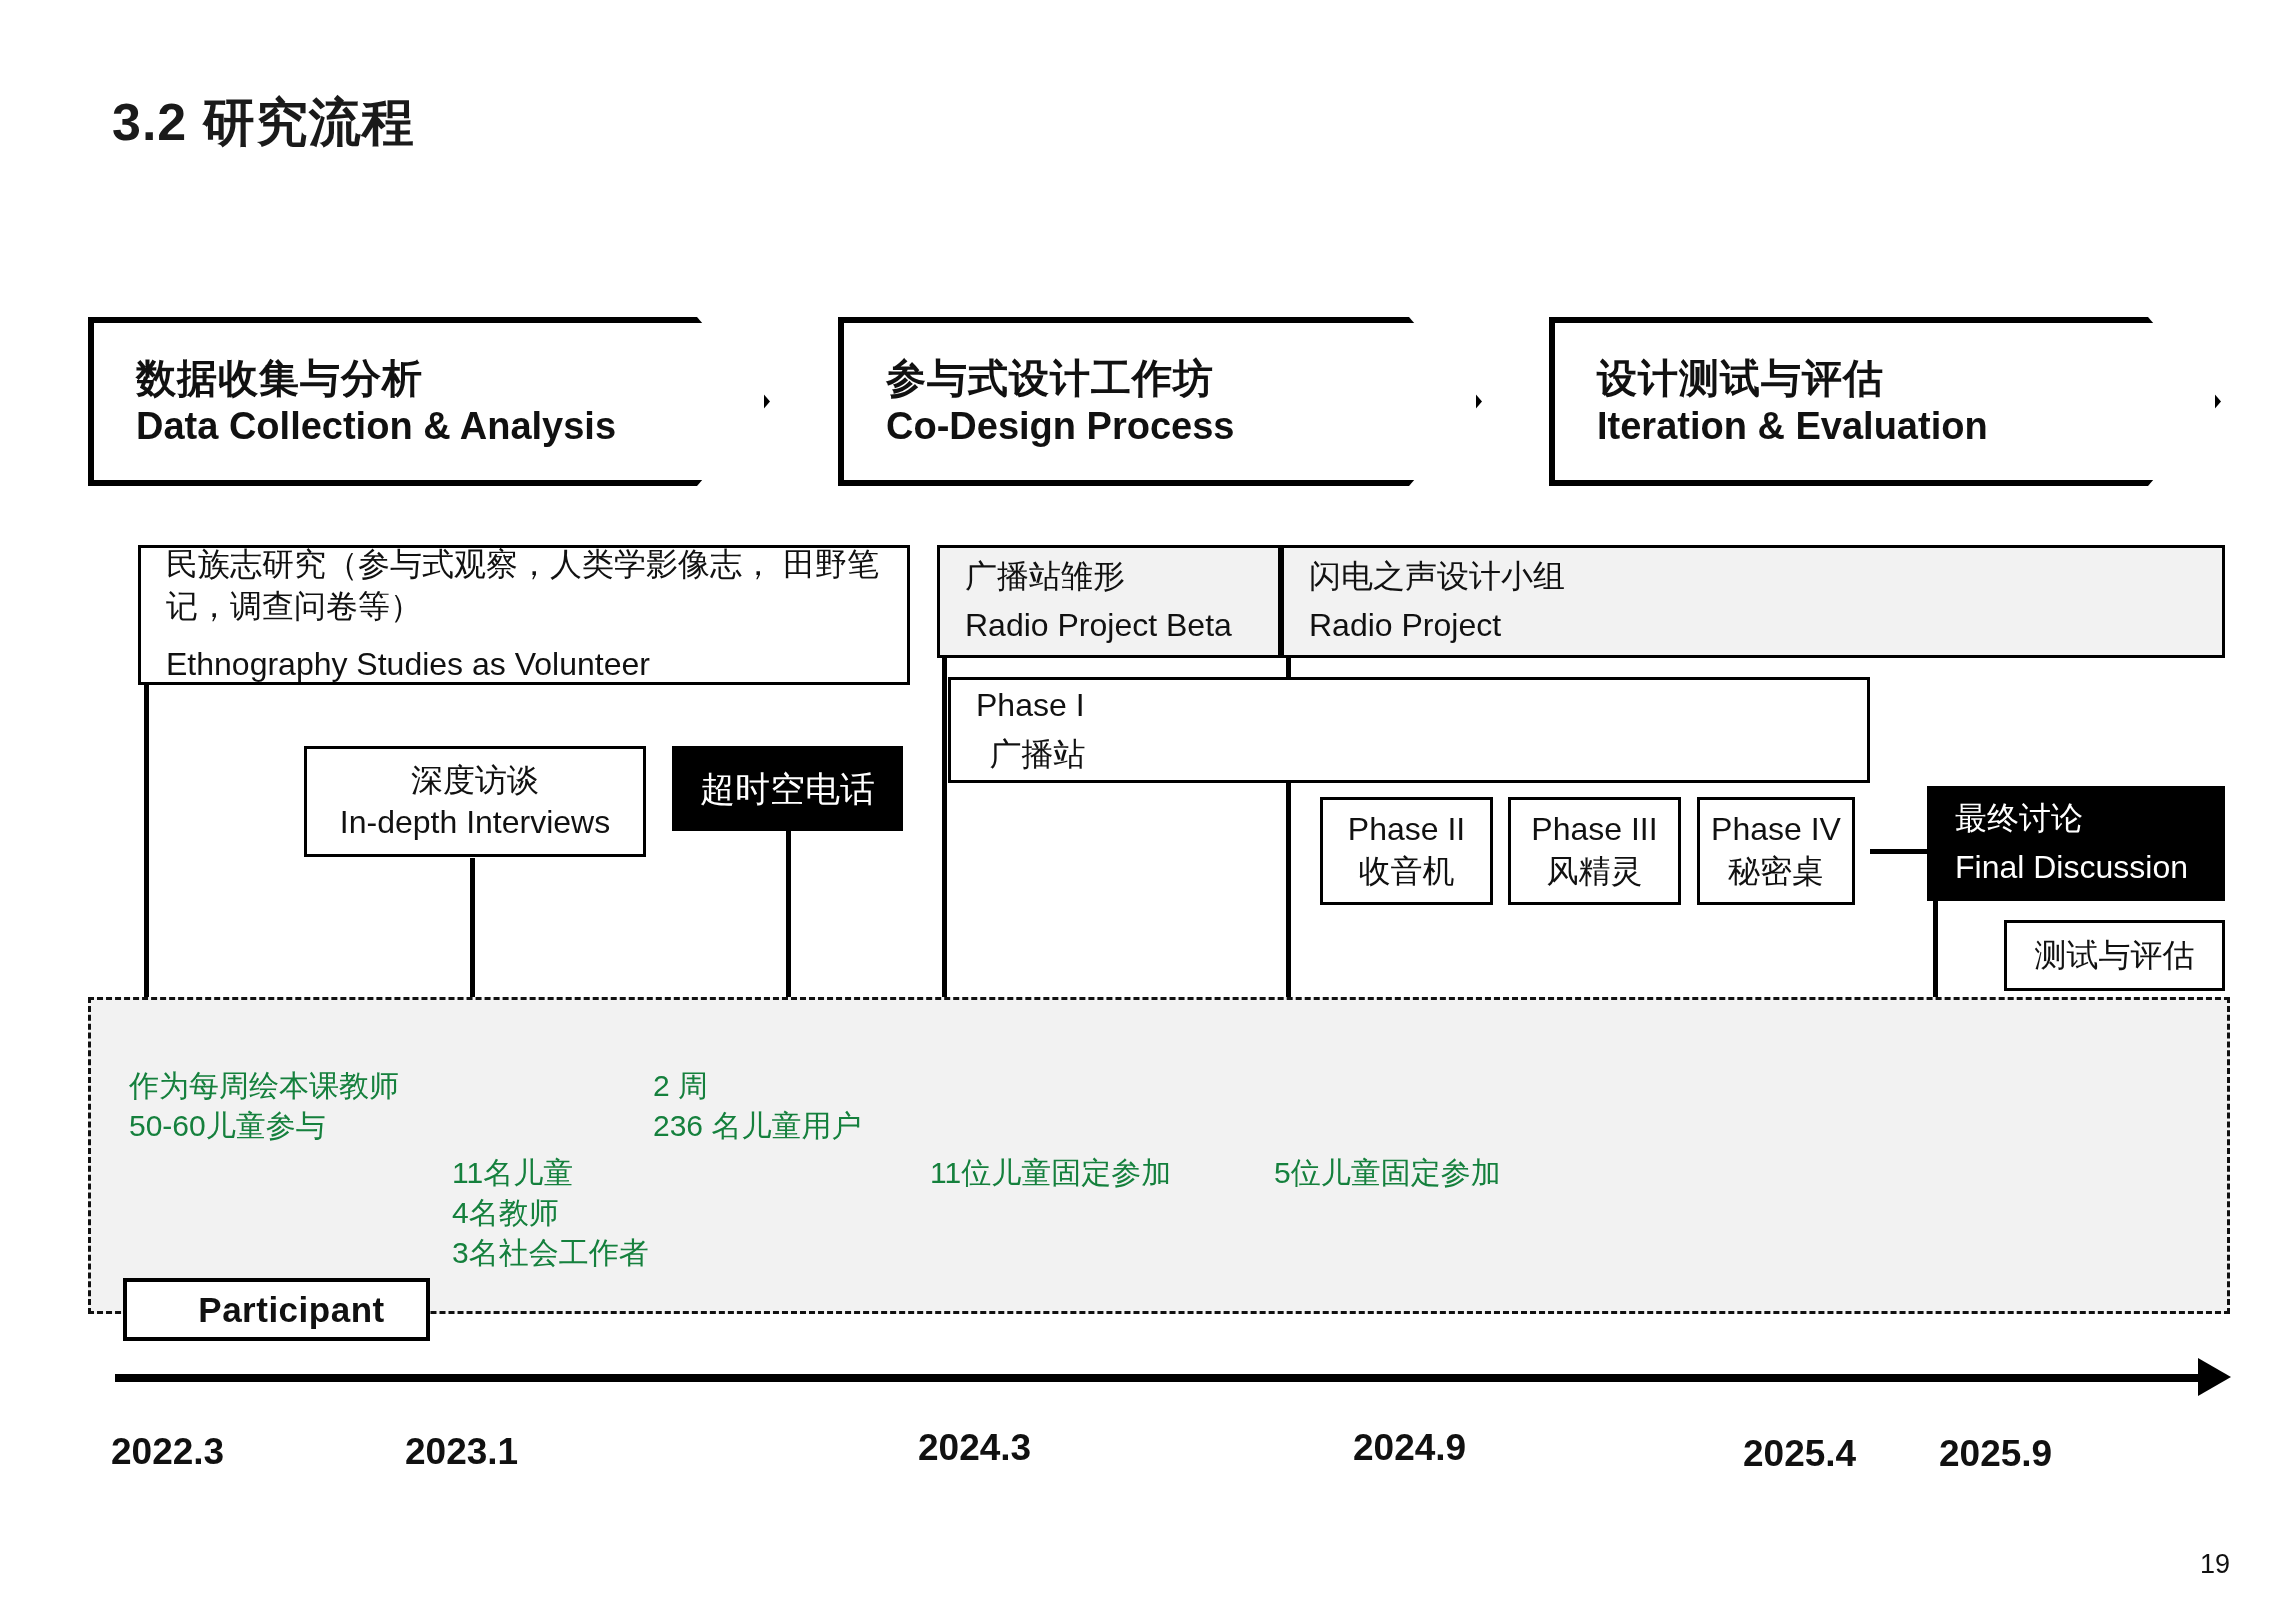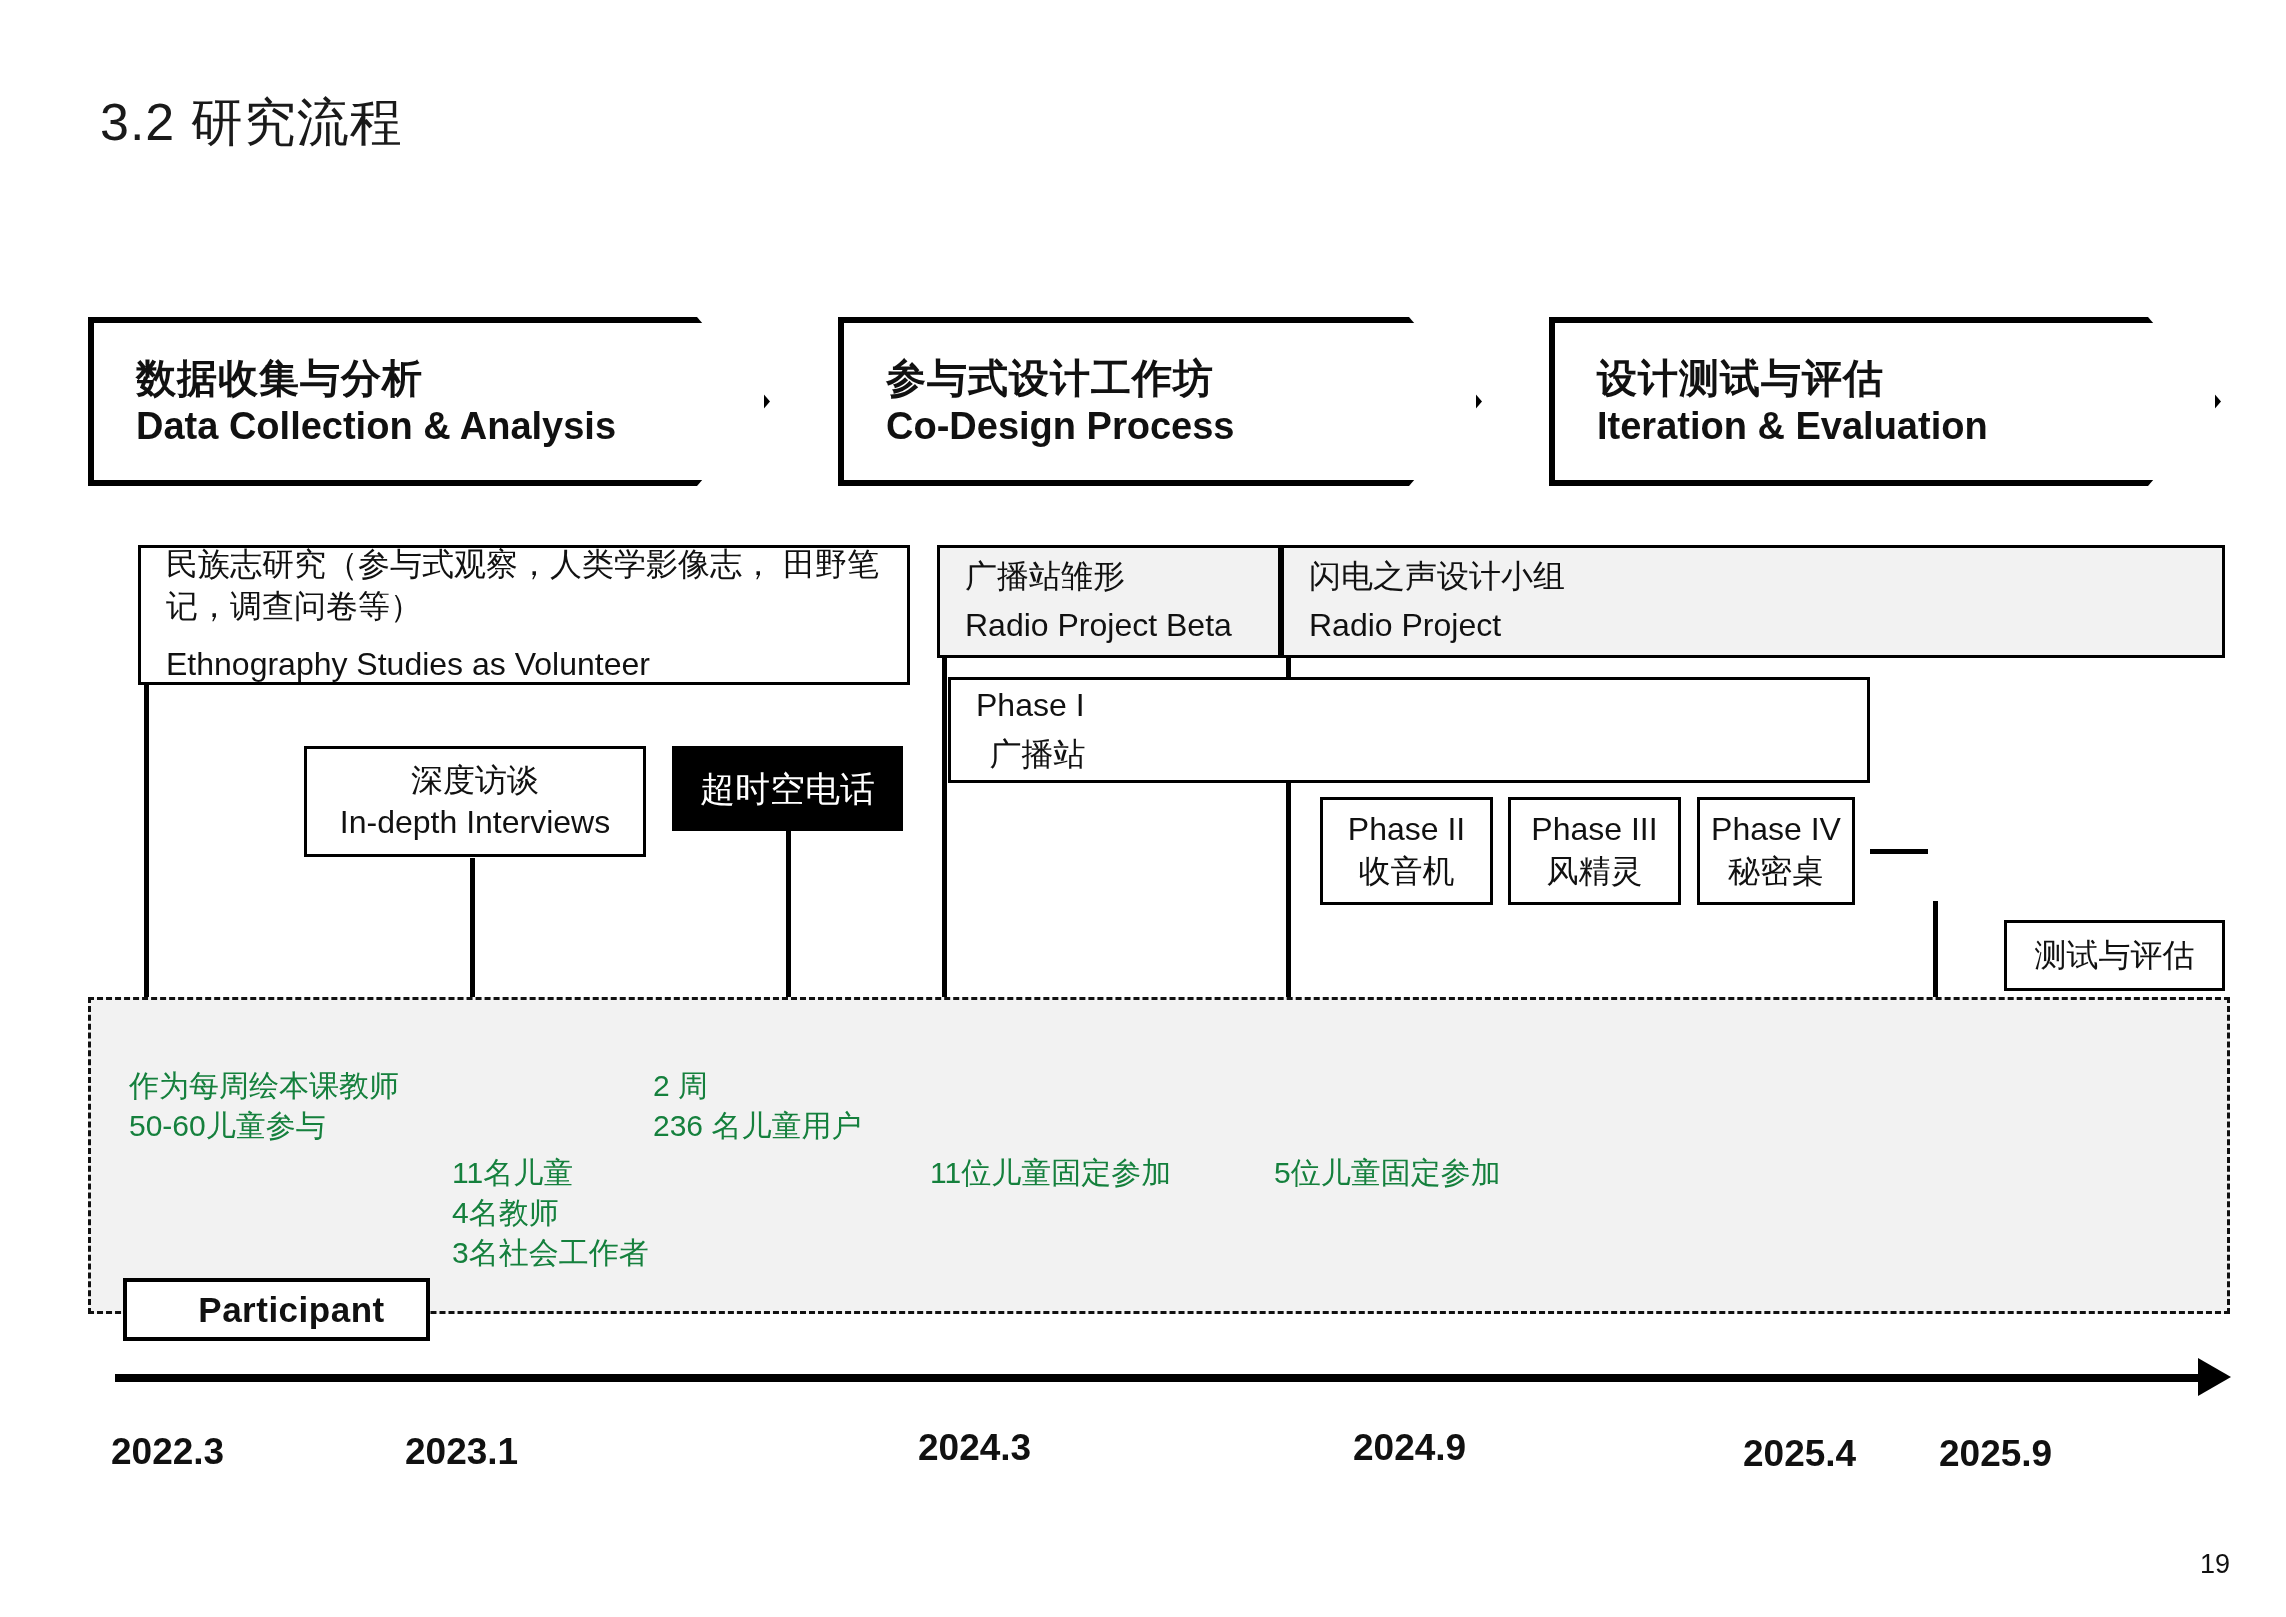--- a/index.html
+++ b/index.html
@@ -7,22 +7,22 @@
     width: 2286px; height: 1618px;
     background: #ffffff;
     font-family: "Liberation Sans", "DejaVu Sans", sans-serif;
     color: #111111;
     overflow: hidden;
   }
   #slide { position: relative; width: 2286px; height: 1618px; background:#fff; }
 
   
   .slide-title {
-    position: absolute; left: 100px; top: 88px;
-    font-size: 52px; font-weight: 400; letter-spacing: 1px;
+    position: absolute; left: 112px; top: 88px;
+    font-size: 52px; font-weight: 700; letter-spacing: 1px;
     color: #1a1a1a; white-space: nowrap;
   }
 
   
   .banner {
     position: absolute;
     border: 6.7px solid #000;
     background: #fff;
     height: 169px;
     display: flex; flex-direction: column; justify-content: center;
@@ -164,20 +164,24 @@
     <div class="cn">风精灵</div>
   </div>
 
   <div class="tbox center" style="left:1697px; top:797px; width:158px; height:108px;">
     <div class="en">Phase IV</div>
     <div class="cn">秘密桌</div>
   </div>
 
   <div class="hstem" style="left:1870px; top:849px; width:58px;"></div>
 
+  <div class="tbox black padl" style="left:1927px; top:786px; width:298px; height:115px;">
+    <div class="cn">最终讨论</div>
+    <div class="en">Final Discussion</div>
+  </div>
 
   <div class="tbox center" style="left:2004px; top:920px; width:221px; height:71px;">
     <div class="cn">测试与评估</div>
   </div>
 
   <div class="stem" style="left:1933px; top:901px; height:327px;"></div>
   <div class="dot" style="left:1922px; top:1215px;"></div>
 
   <div class="participant-zone" style="left:88px; top:997px; width:2142px; height:317px;"></div>
 

